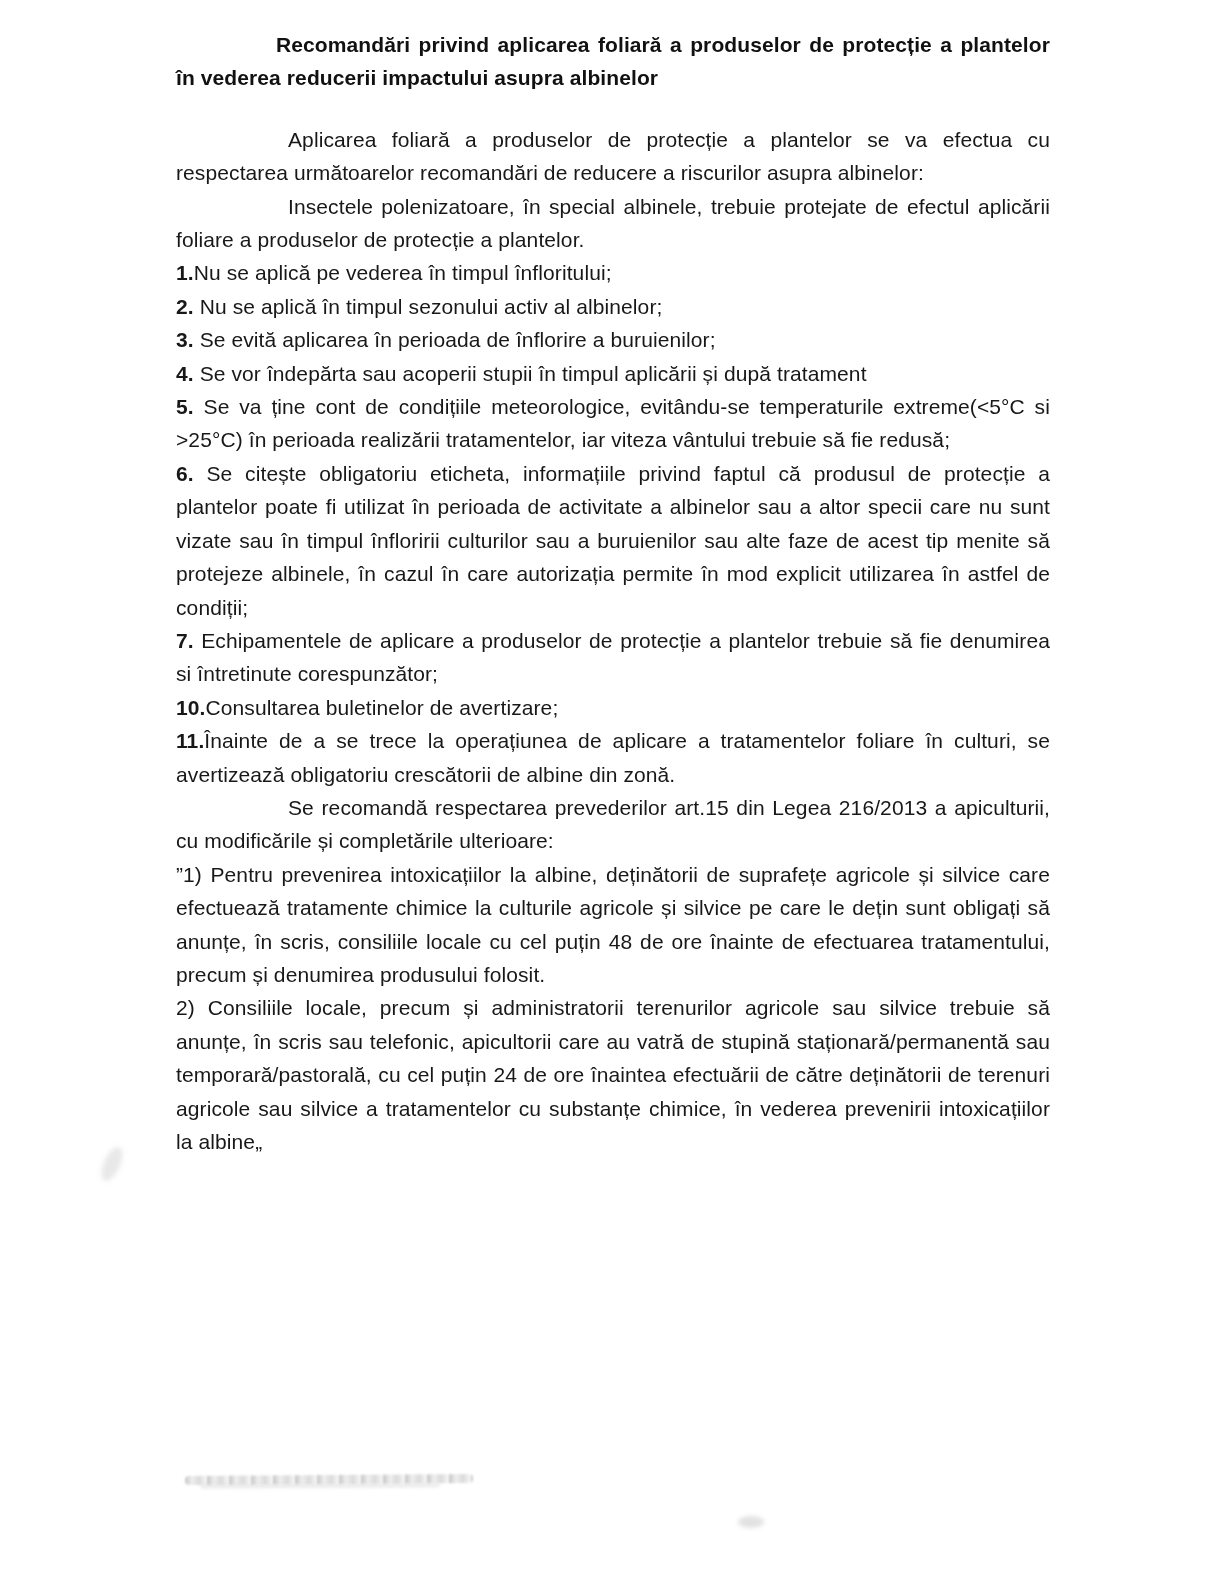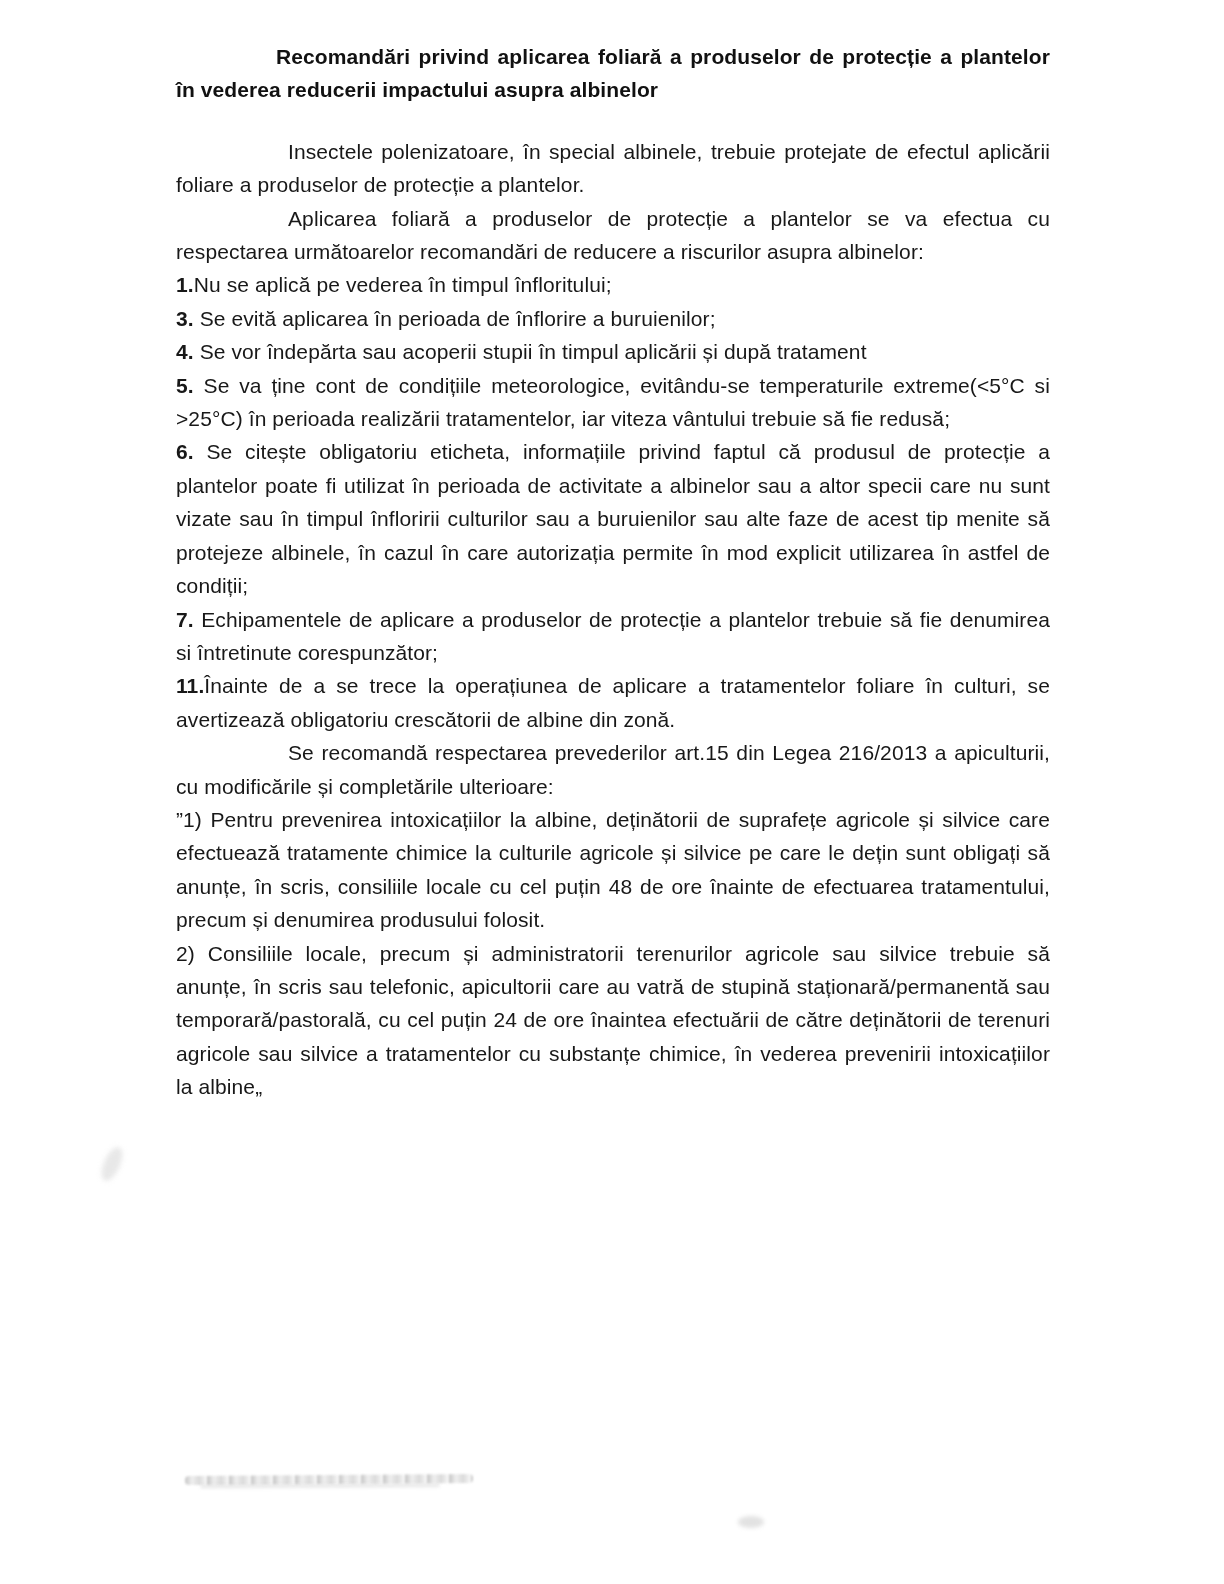--- a/index.html
+++ b/index.html
@@ -15,21 +15,21 @@
     font-family: "Liberation Sans", "DejaVu Sans", sans-serif;
   }
   .page {
     position: absolute;
     inset: 0;
     background: #ffffff;
   }
   .textblock {
     position: absolute;
     left: 176px;
-    top: 40px;
+    top: 28px;
     width: 874px;
     color: #1d1d1d;
     font-size: 21px;
     line-height: 33.4px;
     text-align: justify;
     letter-spacing: 0.1px;
     filter: blur(0.25px) contrast(1.05);
   }
   .textblock p {
     margin: 0;
@@ -100,39 +100,41 @@
   }
 </style>
 </head>
 <body>
 
 <div class="page">
   <div class="textblock">
 
     <p class="title">Recomandări privind aplicarea foliară a produselor de protecție a plantelor în vederea reducerii impactului asupra albinelor</p>
 
+    <p class="indent">Aplicarea foliară a produselor de protecție a plantelor se va efectua cu respectarea următoarelor recomandări de reducere a riscurilor asupra albinelor:</p>
+
     <p class="indent">Insectele polenizatoare, în special albinele, trebuie protejate de efectul aplicării foliare a produselor de protecție a plantelor.</p>
-
-    <p class="indent">Aplicarea foliară a produselor de protecție a plantelor se va efectua cu respectarea următoarelor recomandări de reducere a riscurilor asupra albinelor:</p>
 
     <p class="item"><b class="num">1.</b><span>Nu se aplică pe vederea în timpul înfloritului;</span></p>
 
+    <p class="item"><b class="num">2.</b><span> Nu se aplică în timpul sezonului activ al albinelor;</span></p>
 
     <p class="item"><b class="num">3.</b><span> Se evită aplicarea în perioada de înflorire a buruienilor;</span></p>
 
     <p class="item"><b class="num">4.</b><span> Se vor îndepărta sau acoperii stupii în timpul aplicării și după tratament</span></p>
 
     <p class="item"><b class="num">5.</b><span> Se va ține cont de condițiile meteorologice, evitându-se temperaturile extreme(&lt;5°C si &gt;25°C) în perioada realizării tratamentelor, iar viteza vântului trebuie să fie redusă;</span></p>
 
     <p class="item"><b class="num">6.</b><span> Se citește obligatoriu eticheta, informațiile privind faptul că produsul de protecție a plantelor poate fi utilizat în perioada de activitate a albinelor sau a altor specii care nu sunt vizate sau în timpul înfloririi culturilor sau a buruienilor sau alte faze de acest tip menite să protejeze albinele, în cazul în care autorizația permite în mod explicit utilizarea în astfel de condiții;</span></p>
 
     <p class="item"><b class="num">7.</b><span> Echipamentele de aplicare a produselor de protecție a plantelor trebuie să fie denumirea si întretinute corespunzător;</span></p>
 
 
 
+    <p class="item"><b class="num">10.</b><span>Consultarea buletinelor de avertizare;</span></p>
 
     <p class="item"><b class="num">11.</b><span>Înainte de a se trece la operațiunea de aplicare a tratamentelor foliare în culturi, se avertizează obligatoriu crescătorii de albine din zonă.</span></p>
 
     <p class="indent">Se recomandă respectarea prevederilor art.15 din Legea 216/2013 a apiculturii, cu modificările și completările ulterioare:</p>
 
     <p class="item">”1) Pentru prevenirea intoxicațiilor la albine, deținătorii de suprafețe agricole și silvice care efectuează tratamente chimice la culturile agricole și silvice pe care le dețin sunt obligați să anunțe, în scris, consiliile locale cu cel puțin 48 de ore înainte de efectuarea tratamentului, precum și denumirea produsului folosit.</p>
 
     <p class="item">2) Consiliile locale, precum și administratorii terenurilor agricole sau silvice trebuie să anunțe, în scris sau telefonic, apicultorii care au vatră de stupină staționară/permanentă sau temporară/pastorală, cu cel puțin 24 de ore înaintea efectuării de către deținătorii de terenuri agricole sau silvice a tratamentelor cu substanțe chimice, în vederea prevenirii intoxicațiilor la albine„</p>
 
   </div>

